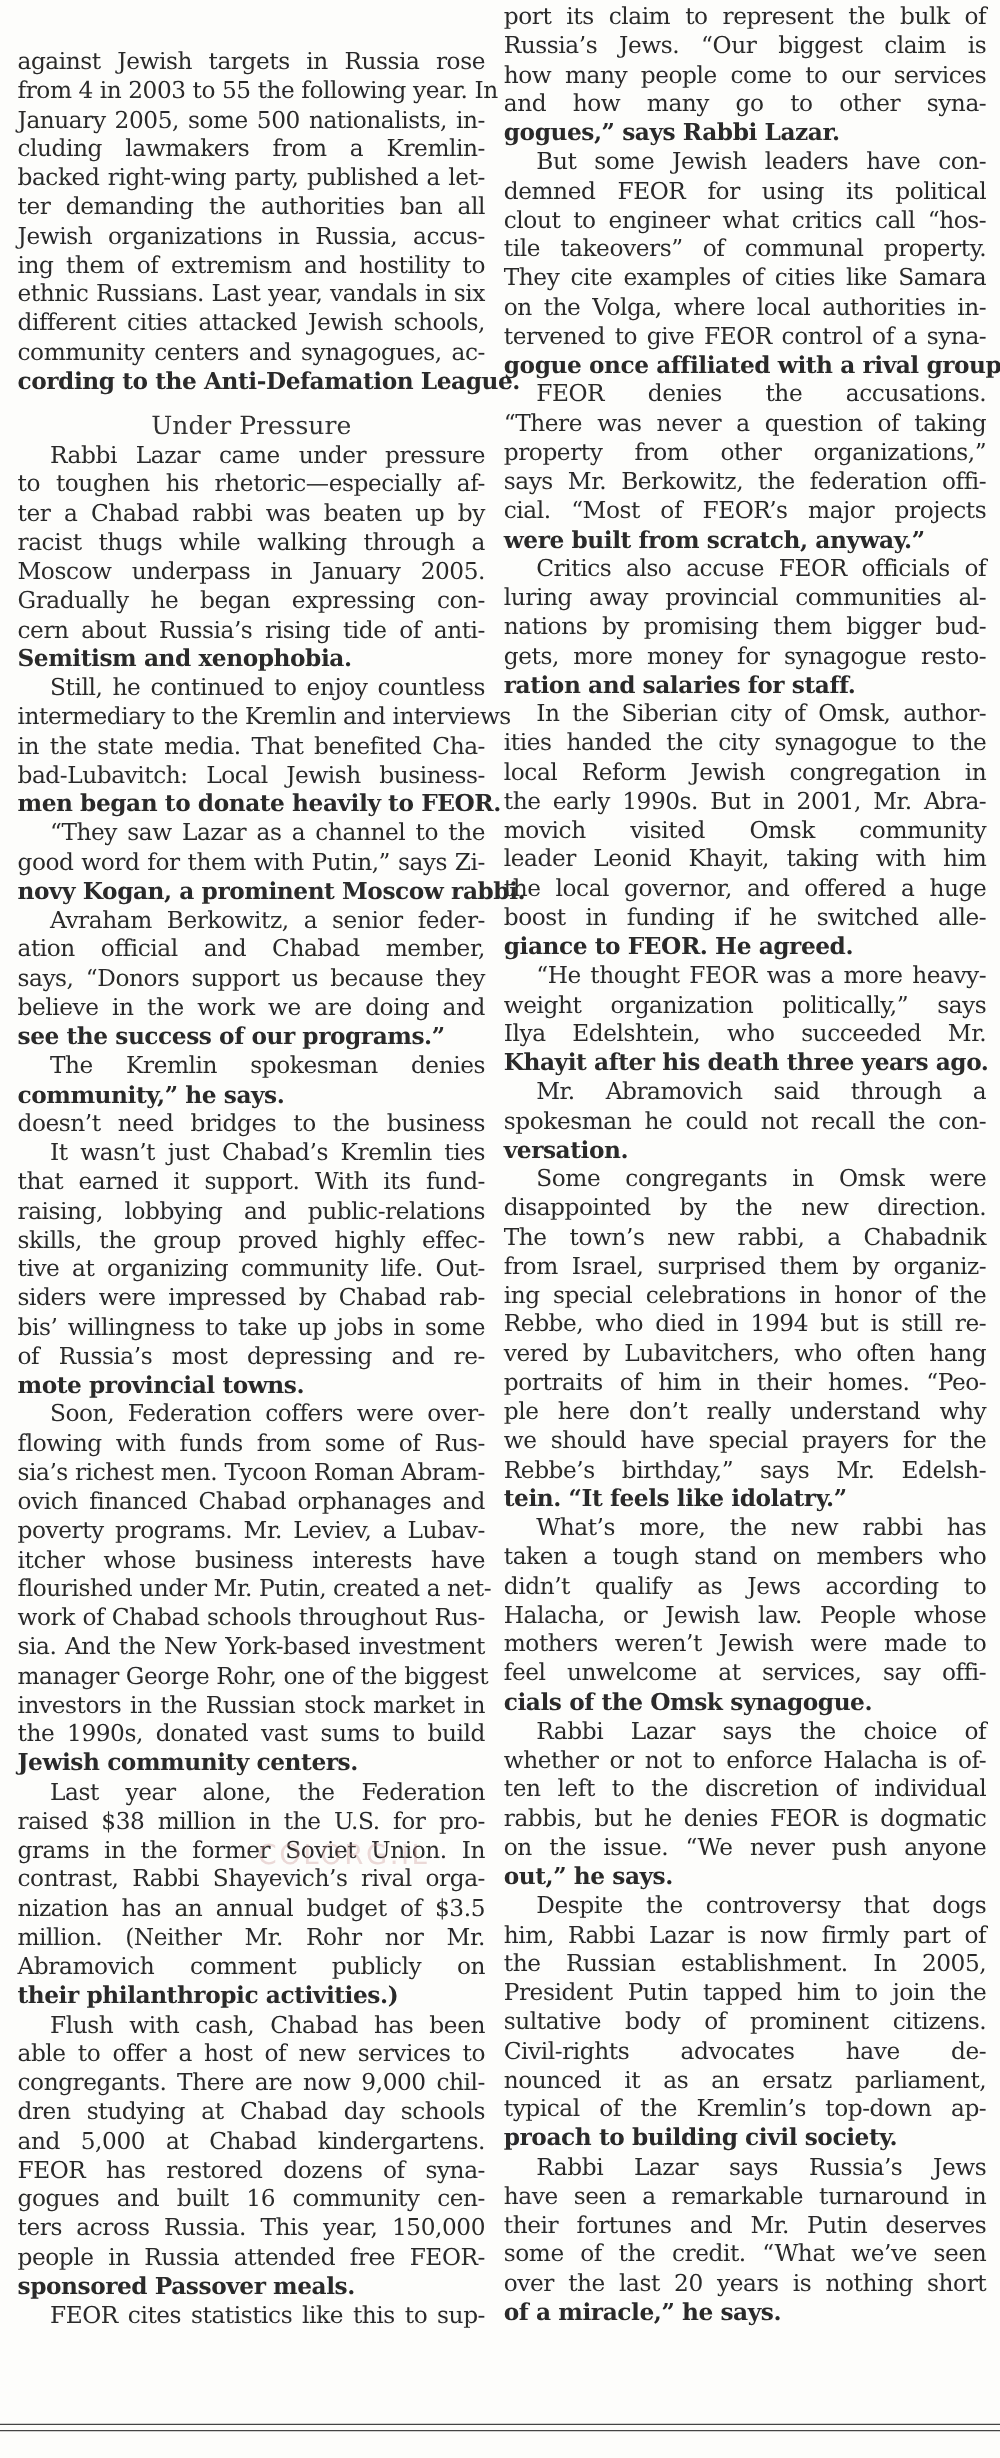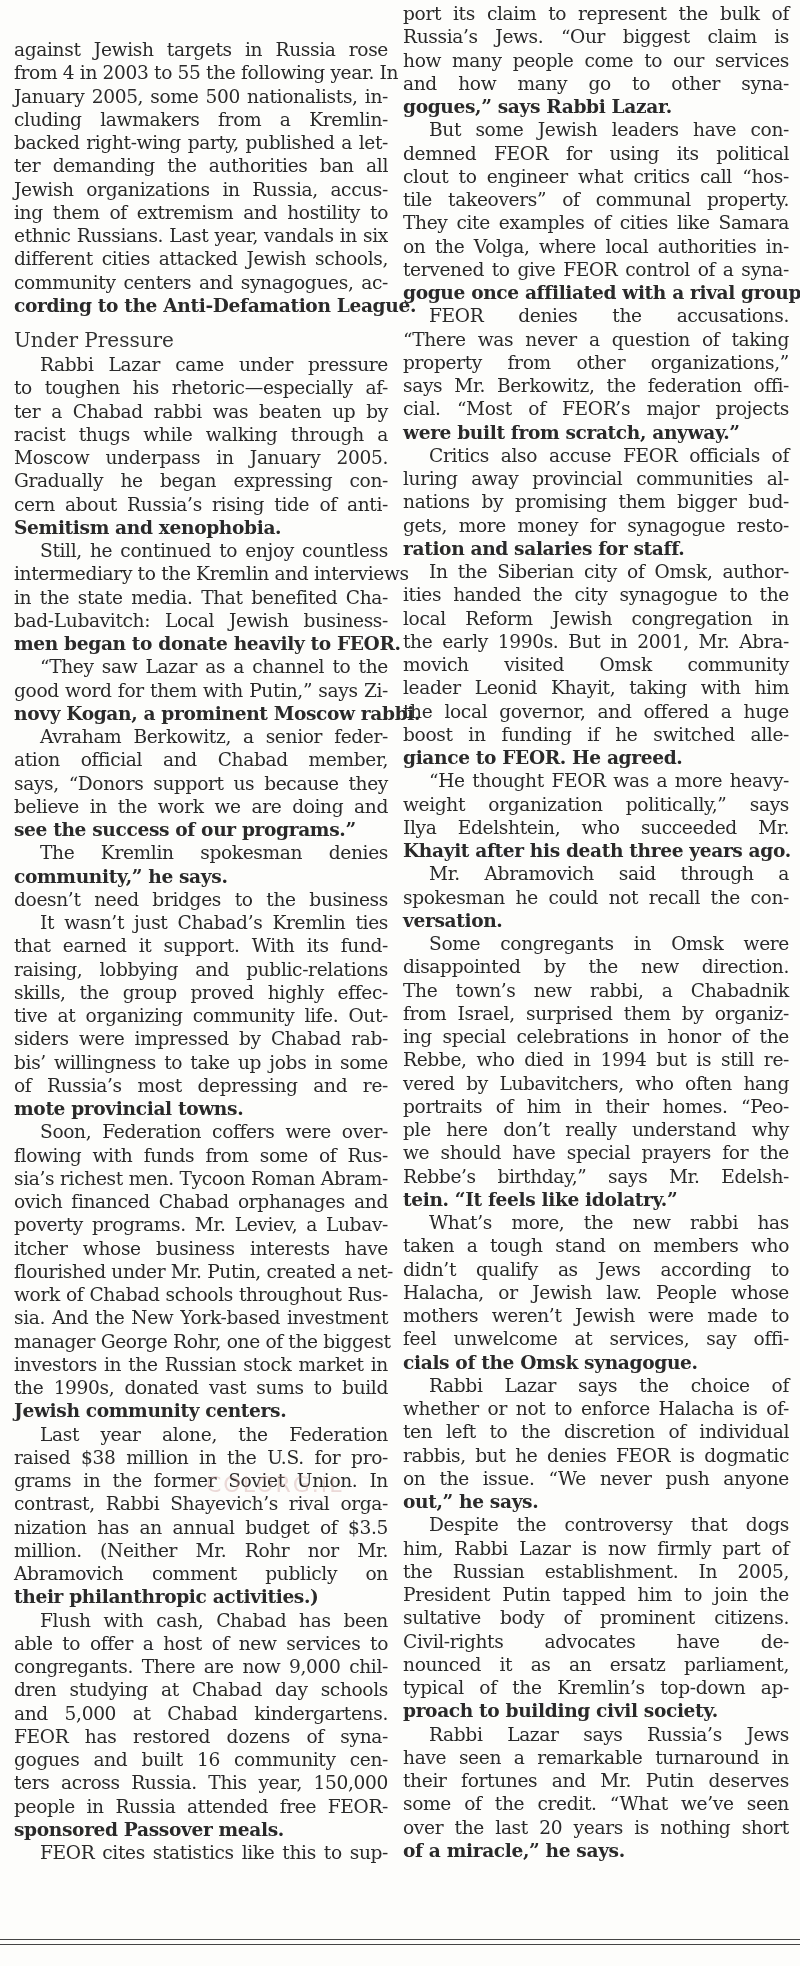--- a/index.html
+++ b/index.html
@@ -12,21 +12,21 @@
   .col.right { left:403px; width:386px; }
   .line {
     display:block; height:23.25px; line-height:23.25px; font-size:18.6px;
     white-space:nowrap; text-align:justify; text-align-last:justify; overflow:visible;
     letter-spacing:-0.35px;
   }
   .line.last { text-align-last:left;font-weight:bold; }
   .line.indent { padding-left:26px; }
   .subhead {
     display:block; height:30px; line-height:34px; font-size:20px; margin-top:6px;
-    font-family:"DejaVu Serif", serif; color:#333;
+    font-family:"DejaVu Serif", serif; color:#333;text-align:center;
   }
   .rule { position:absolute; left:0; width:800px; height:0; border-top:1.6px solid #444; }
   .rule.r1 { top:1939px; }
   .rule.r2 { top:1944px; border-top-width:1px; }
   .watermark {
     position:absolute; left:206px; top:1472px; font-family:"DejaVu Sans", sans-serif;
     font-size:22px; color:rgba(200,150,150,0.35); letter-spacing:2px; pointer-events:none;
   }
 </style>
 </head>

